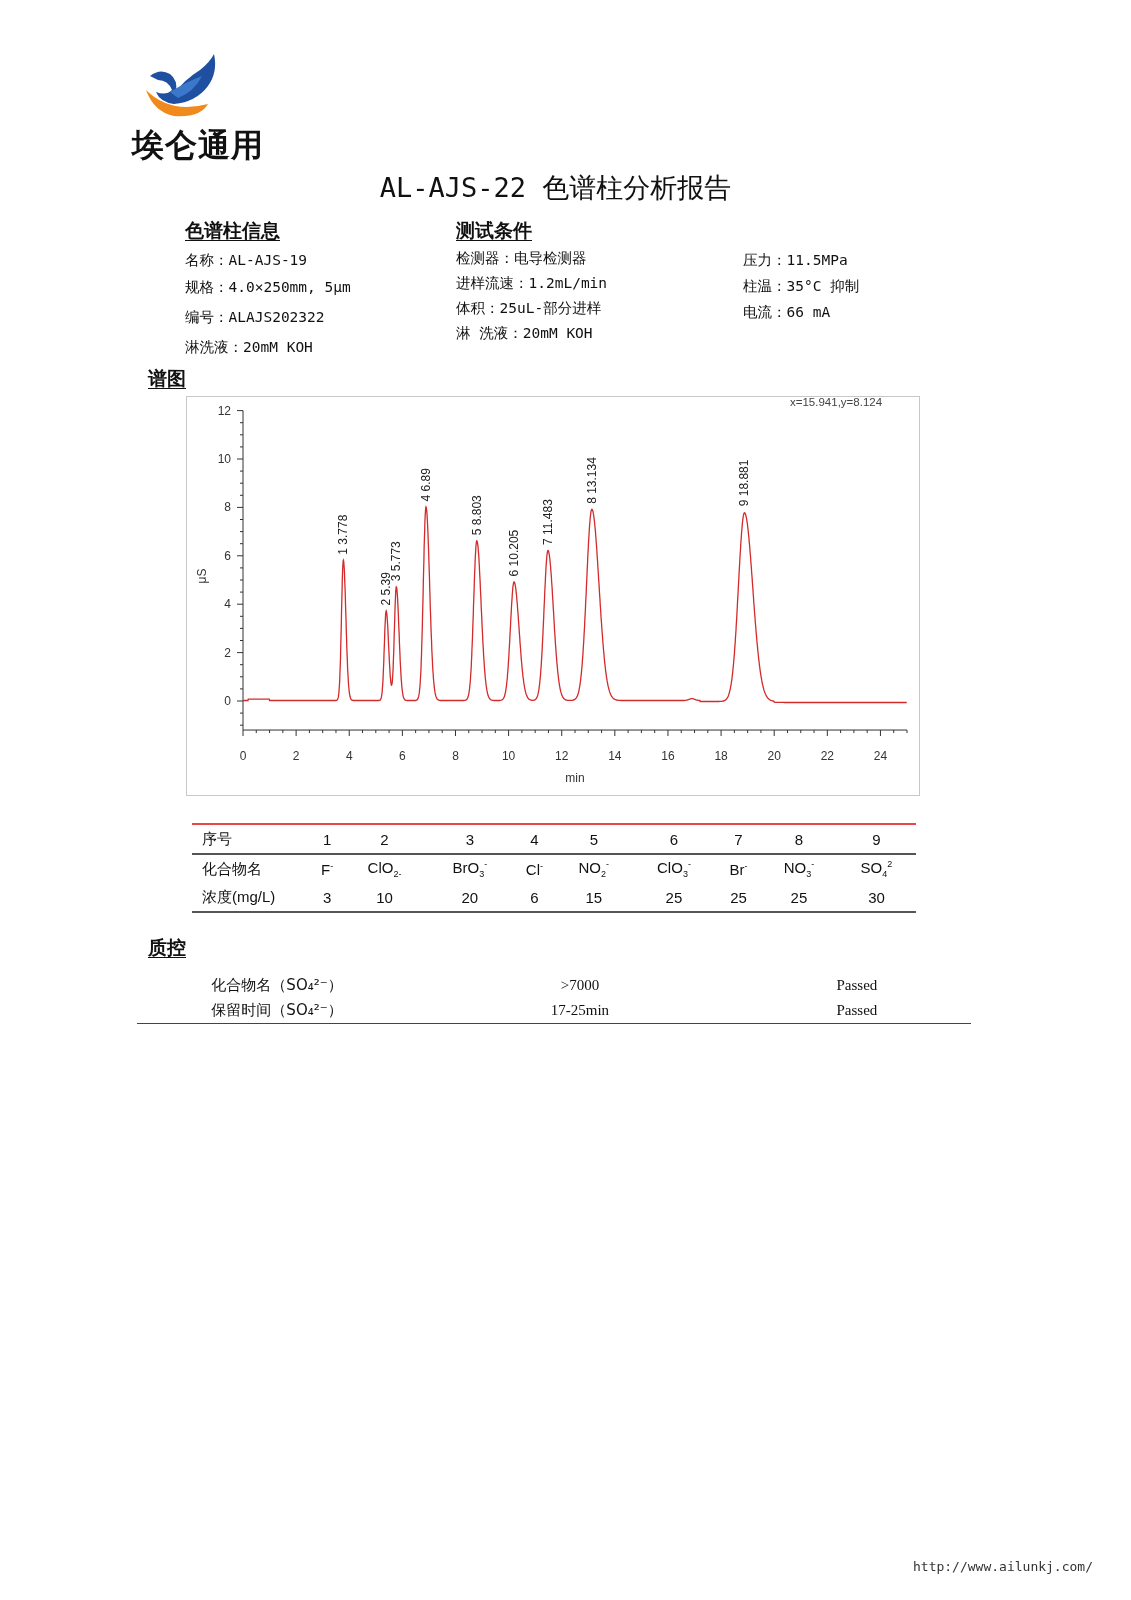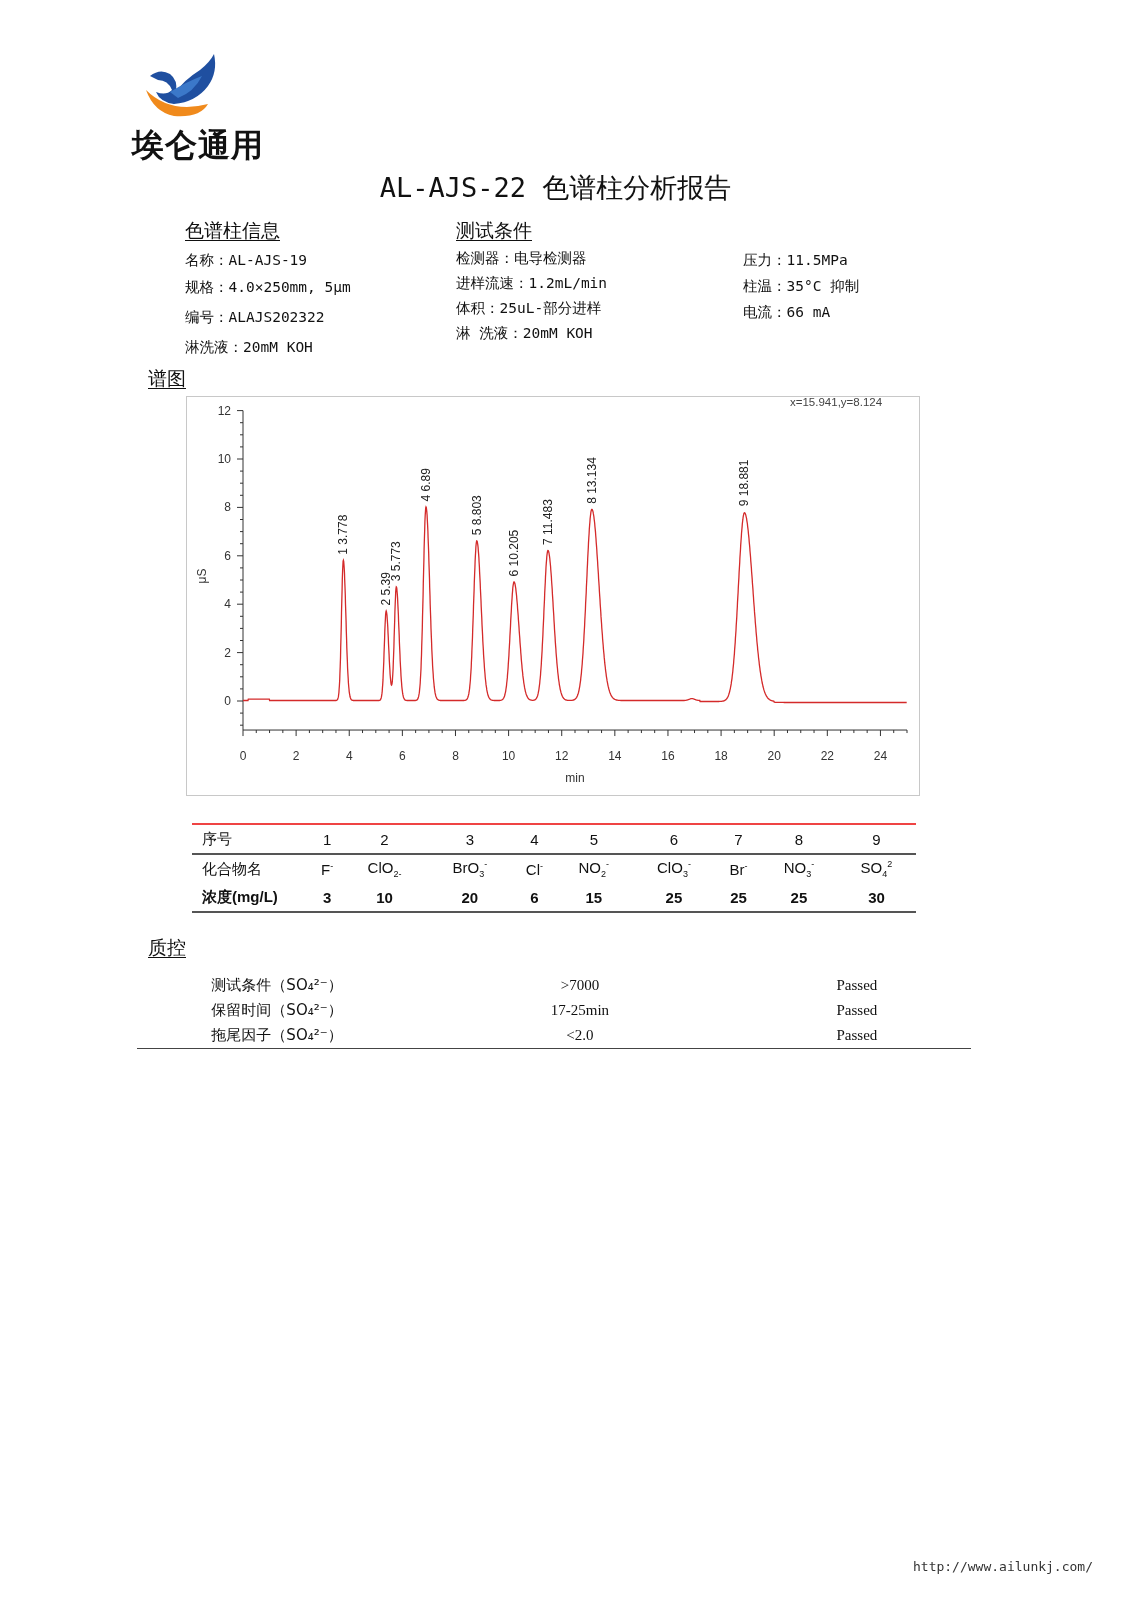--- a/index.html
+++ b/index.html
@@ -2,30 +2,30 @@
 <html><head>
 <meta charset="utf-8">
 <style>
   html, body { margin:0; padding:0; background:#fff; }
   body { width:1131px; height:1600px; position:relative; overflow:hidden;
          font-family: "DejaVu Sans", "Liberation Sans", sans-serif; color:#111; }
   .abs { position:absolute; }
   .logo { left:130px; top:52px; width:110px; }
   .logo-text { left:132px; top:124px; font-size:32px; font-weight:bold; letter-spacing:1px; color:#111; }
   .title { left:0; width:1111px; top:170px; text-align:center; font-size:27px; font-family:"DejaVu Sans Mono","Liberation Mono",monospace; }
-  .sec-h { font-size:19px; text-decoration:underline; text-underline-offset:3px; }
+  .sec-h { font-size:19px; text-decoration:underline; text-underline-offset:3px;font-weight:bold; }
   .info { font-size:14.5px; line-height:26px; font-family:"DejaVu Sans Mono","Liberation Mono",monospace; white-space:nowrap; }
   .chart-frame { left:186px; top:396px; width:732px; height:398px; border:1px solid #c8c8c8; background:#fff; }
   .coord { left:790px; top:396px; font-size:11.5px; color:#444; font-family:"Liberation Sans",sans-serif; }
   table { border-collapse:collapse; }
   .tbl1 { left:192px; top:823px; width:724px; font-family:"Liberation Sans",sans-serif; font-size:15px; }
   .tbl1 td { text-align:center; height:28px; padding:0; }
   .tbl1 td:first-child { text-align:left; padding-left:10px; width:110px; }
   .tbl1 tr:first-child td { border-top:2px solid #ef4444; border-bottom:2px solid #555; }
-  .tbl1 tr:last-child td { border-bottom:2px solid #555;font-weight:bold; }
+  .tbl1 tr:last-child td { border-bottom:2px solid #555; }
   .tbl2 { left:137px; top:973px; width:834px; font-family:"Liberation Serif",serif; font-size:15px; }
   .tbl2 td { text-align:center; height:25px; padding:0; }
   .tbl2 tr.hdr td { border-top:2px solid #444; border-bottom:2px solid #444; height:38px; font-family:"DejaVu Sans",sans-serif; }
   .tbl2 tr:last-child td { border-bottom:1.5px solid #444; }
   .tbl2 .c1 { width:280px; font-family:"DejaVu Sans",sans-serif; }
   .tbl2 .c2 { width:270px; }
   sub, sup { font-size:9px; }
   .footer { right:38px; top:1559px; font-size:13px; font-family:"DejaVu Sans Mono",monospace; color:#333; }
 </style>
 </head>
@@ -217,30 +217,25 @@
         <td>25</td>
         <td>30</td>
       </tr>
 </tbody>
   </table>
 
 <div class="abs sec-h" style="left:148px;top:935px;">质控</div>
 <table class="abs tbl2">
   <tbody>
   <tr>
-        <td class="c1">测试条件（SO₄²⁻）</td>
+        <td class="c1">化合物名（SO₄²⁻）</td>
         <td>&gt;7000</td>
         <td>Passed</td>
       </tr>
   <tr>
         <td class="c1">保留时间（SO₄²⁻）</td>
         <td>17-25min</td>
         <td>Passed</td>
       </tr>
-  <tr>
-        <td class="c1">拖尾因子（SO₄²⁻）</td>
-        <td>&lt;2.0</td>
-        <td>Passed</td>
-      </tr>
 </tbody>
   </table>
 
 <div class="abs footer">http://www.ailunkj.com/</div>
 
 </body></html>

